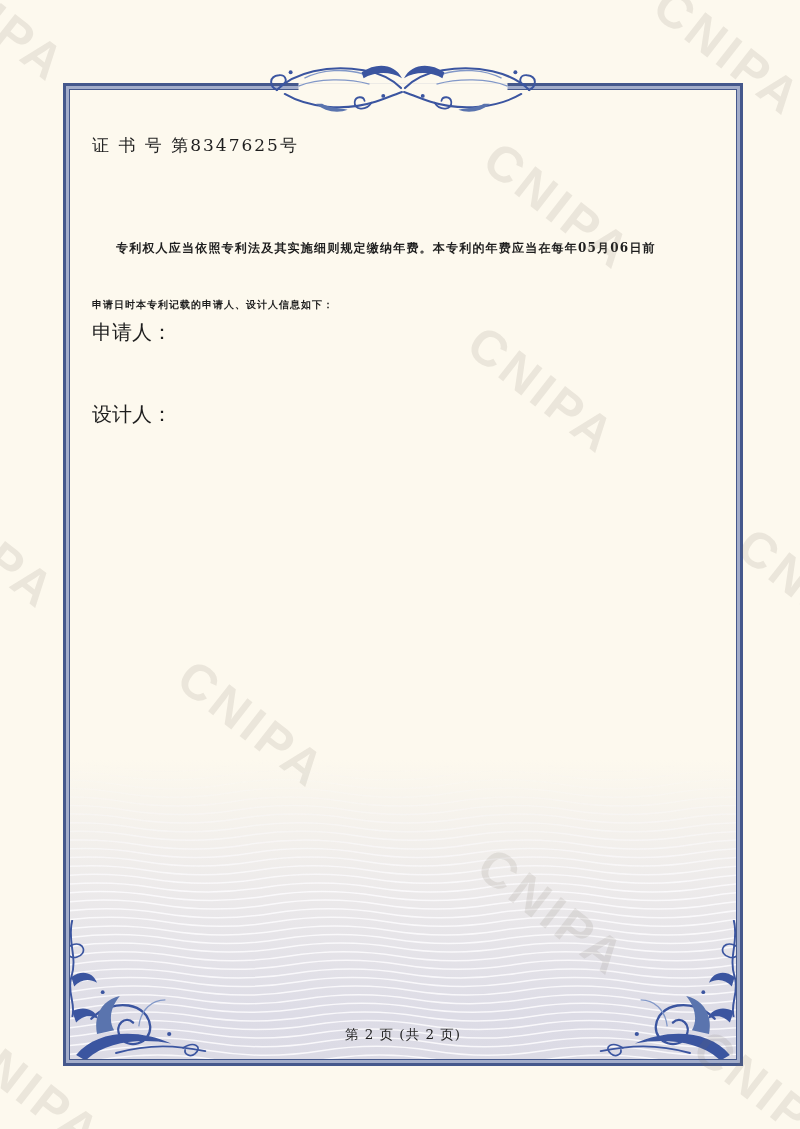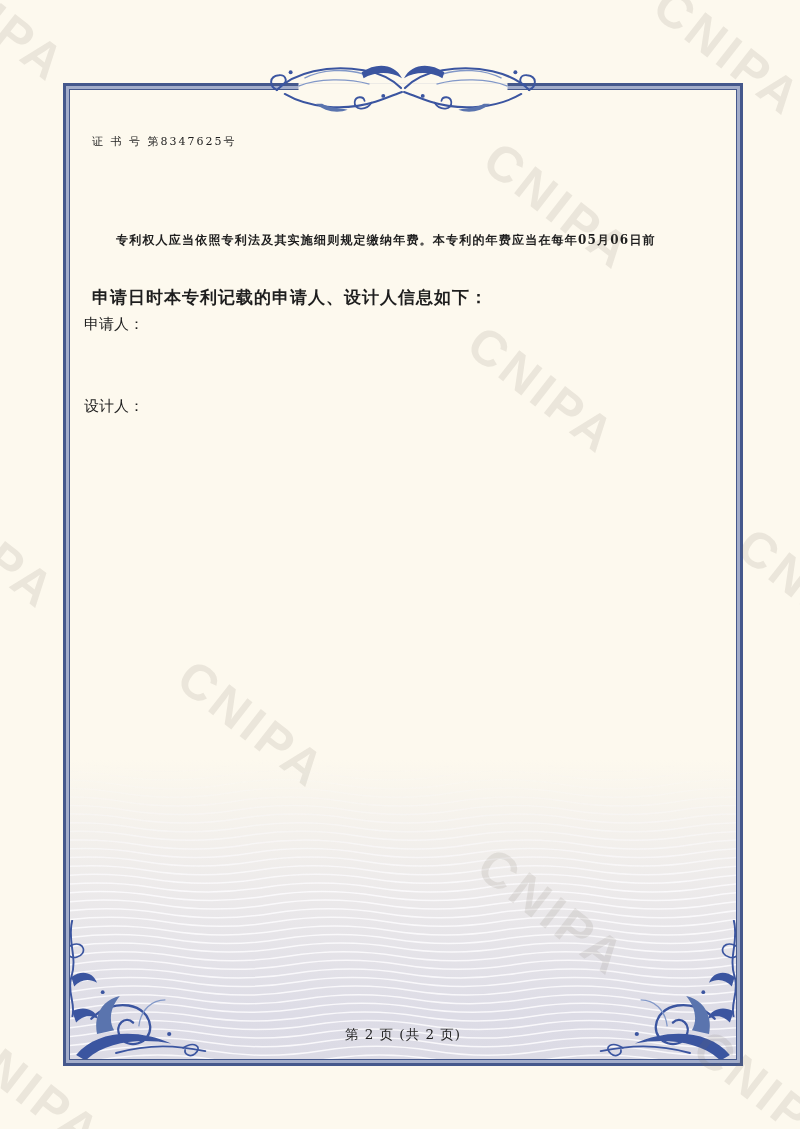--- a/index.html
+++ b/index.html
@@ -21,27 +21,27 @@
   }
   
   .certificate{
     position:absolute;left:63px;top:83px;width:674px;height:977px;
     border:3px solid #45588c;background:transparent;z-index:1;
   }
   .cert-mid{position:absolute;inset:0;border:3px solid #a3adca;}
   .cert-in{position:absolute;inset:0;border:1px solid #45588c;}
   .content{position:absolute;inset:0;overflow:hidden;}
   
-  .cert-no{margin:44px 0 0 22px;font-size:11px;letter-spacing:2px;}
+  .cert-no{margin:44px 0 0 22px;font-size:17px;letter-spacing:2px;}
   .fee{margin:77px 20px 0 22px;font-size:12px;font-weight:bold;
        line-height:29px;letter-spacing:1.2px;}
   .fee-l1{text-indent:2em;}
-  .info-heading{margin:30px 20px 0 22px;font-size:17px;font-weight:bold;
+  .info-heading{margin:30px 20px 0 22px;font-size:10px;font-weight:bold;
        letter-spacing:1px;line-height:24px;}
-  .plain{margin:0 20px 0 14px;font-size:15px;line-height:24px;}
+  .plain{margin:0 20px 0 22px;font-size:20px;line-height:24px;}
   .lbl-applicant{margin-top:3px;}
   .indented{padding-left:108px;}
   .lbl-designer{margin-top:58px;}
   
   .waves{
     position:absolute;left:0;right:0;bottom:0;height:300px;z-index:1;
     background:linear-gradient(180deg,
       rgba(223,222,232,0) 0%,
       rgba(223,222,232,0.5) 40%,
       #dddce6 85%, #dcdbe5 100%);

